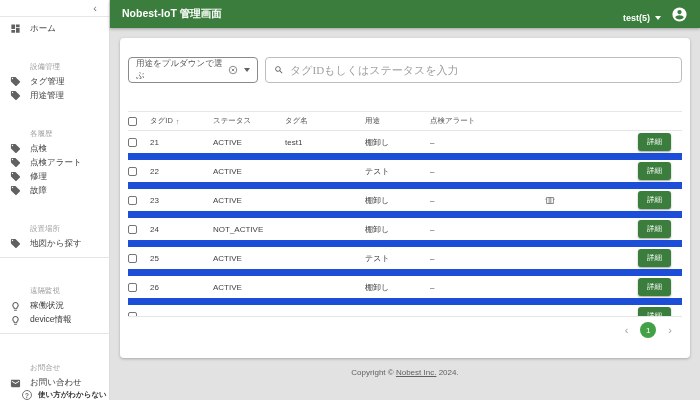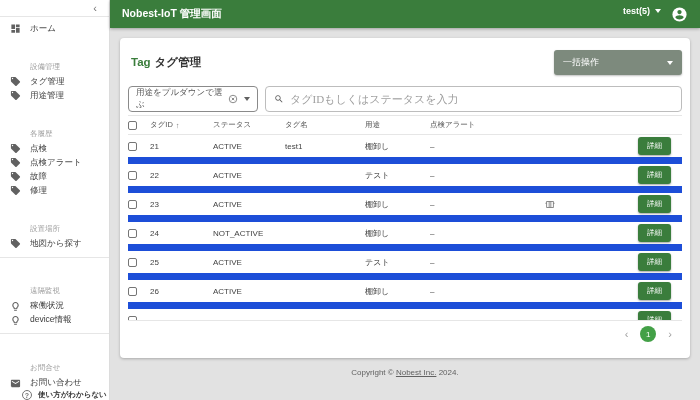--- a/index.html
+++ b/index.html
@@ -23,21 +23,21 @@
   .nav-item .ico svg{width:11px;height:11px;fill:#616161;}
   .section-label{padding-left:30px;font-size:7.5px;color:var(--muted);height:19px;line-height:22px;margin-top:20px;}
   .side-divider{height:1px;background:var(--line);margin:6px 0;}
   .help-row{display:flex;align-items:center;gap:6px;padding-left:22px;margin-top:0;font-size:7.5px;font-weight:bold;color:#333;cursor:pointer;}
   .qmark{width:10px;height:10px;border:1px solid #757575;border-radius:50%;color:#757575;font-size:7px;display:flex;align-items:center;justify-content:center;font-weight:bold;}
 
   
   .main{flex:1;display:flex;flex-direction:column;height:400px;}
   .appbar{height:28px;background:var(--green);display:flex;align-items:center;justify-content:space-between;padding:0 12px;box-shadow:0 1px 3px rgba(0,0,0,.3);flex:0 0 28px;}
   .appbar-title{color:#fff;font-size:10.5px;font-weight:bold;}
-  .appbar-right{display:flex;align-items:flex-start;gap:10px;}
+  .appbar-right{display:flex;align-items:flex-end;gap:10px;}
   .user-menu{display:flex;align-items:center;gap:5px;color:#fff;font-size:9px;font-weight:bold;cursor:pointer;}
   .caret{width:0;height:0;border-left:3px solid transparent;border-right:3px solid transparent;border-top:4px solid currentColor;}
   .avatar{width:17px;height:17px;cursor:pointer;display:flex;}
 
   .content{flex:1;position:relative;}
   .card{margin:10px 10px 0 10px;background:#fff;border-radius:4px;box-shadow:0 1px 3px rgba(0,0,0,.25);padding:8px 8px 0 8px;height:320px;display:flex;flex-direction:column;}
 
   .title-row{display:flex;align-items:center;justify-content:space-between;margin-top:4px;}
   .page-title{font-size:11.5px;font-weight:bold;color:#333;padding-left:3px;}
   .page-title .tag-badge{color:var(--green);margin-right:4px;}
@@ -47,21 +47,21 @@
   .select-box{width:130px;height:26px;border:1px solid #8a8a8a;border-radius:4px;display:flex;align-items:center;padding:12px 7px;font-size:8.5px;color:#555;cursor:pointer;background:#fff;}
   .select-box .label{flex:1;}
   .select-box .clear{color:#757575;display:flex;margin-right:6px;}
   .select-box .clear svg{width:10px;height:10px;}
   .search-box{flex:1;height:26px;border:1px solid #bdbdbd;border-radius:4px;display:flex;align-items:center;padding:0 8px;background:#fff;}
   .search-box svg{width:10px;height:10px;fill:#616161;flex:0 0 10px;margin-right:6px;}
   .search-box input{border:none;outline:none;flex:1;font-size:11px;color:var(--txt);font-family:Liberation Serif, serif;background:transparent;}
   .search-box input::placeholder{color:var(--muted);}
 
   .grid-row{display:grid;grid-template-columns:22px 63px 72px 80px 65px 85px 1fr 44px;align-items:center;}
-  .thead{height:20px;margin-top:3px;border-top:1px solid var(--line);border-bottom:1px solid var(--line);font-size:7.5px;color:#555;}
+  .thead{height:20px;margin-top:28px;border-top:1px solid var(--line);border-bottom:1px solid var(--line);font-size:7.5px;color:#555;}
   .th,.td{display:flex;align-items:center;}
   .sort{color:#757575;margin-left:3px;font-size:7.5px;}
   .rows-clip{height:185px;overflow:hidden;}
   .trow{height:29px;border-bottom:7px solid #1d4ed8;font-size:8px;color:var(--txt);background:#fff;}
   .cb{width:9px;height:9px;border:1.3px solid #757575;border-radius:2px;background:#fff;cursor:pointer;}
   .detail-btn{background:var(--green);color:#fff;border:none;border-radius:3px;font-size:7.5px;padding:4px 9px;cursor:pointer;box-shadow:0 1px 2px rgba(0,0,0,.35);font-family:inherit;}
   .row-icon{color:#757575;display:flex;padding-left:30px;}
   .row-icon svg{width:10px;height:9px;}
 
   .pagination{height:27px;border-top:1px solid var(--line);display:flex;align-items:center;justify-content:flex-end;gap:12px;padding-right:10px;}
@@ -124,29 +124,29 @@
         </svg>
     </span>
     <span>点検アラート</span>
   </div>
   <div class="nav-item">
     <span class="ico">
       <svg viewBox="0 0 24 24">
           <path d="M21.41 11.58l-9-9C12.05 2.22 11.55 2 11 2H4c-1.1 0-2 .9-2 2v7c0 .55.22 1.05.59 1.42l9 9c.36.36.86.58 1.41.58.55 0 1.05-.22 1.41-.59l7-7c.37-.36.59-.86.59-1.41 0-.55-.23-1.06-.59-1.42zM5.5 7C4.67 7 4 6.33 4 5.5S4.67 4 5.5 4 7 4.67 7 5.5 6.33 7 5.5 7z"></path>
         </svg>
     </span>
+    <span>修理</span>
+  </div>
+  <div class="nav-item">
+    <span class="ico">
+      <svg viewBox="0 0 24 24">
+          <path d="M21.41 11.58l-9-9C12.05 2.22 11.55 2 11 2H4c-1.1 0-2 .9-2 2v7c0 .55.22 1.05.59 1.42l9 9c.36.36.86.58 1.41.58.55 0 1.05-.22 1.41-.59l7-7c.37-.36.59-.86.59-1.41 0-.55-.23-1.06-.59-1.42zM5.5 7C4.67 7 4 6.33 4 5.5S4.67 4 5.5 4 7 4.67 7 5.5 6.33 7 5.5 7z"></path>
+        </svg>
+    </span>
     <span>故障</span>
-  </div>
-  <div class="nav-item">
-    <span class="ico">
-      <svg viewBox="0 0 24 24">
-          <path d="M21.41 11.58l-9-9C12.05 2.22 11.55 2 11 2H4c-1.1 0-2 .9-2 2v7c0 .55.22 1.05.59 1.42l9 9c.36.36.86.58 1.41.58.55 0 1.05-.22 1.41-.59l7-7c.37-.36.59-.86.59-1.41 0-.55-.23-1.06-.59-1.42zM5.5 7C4.67 7 4 6.33 4 5.5S4.67 4 5.5 4 7 4.67 7 5.5 6.33 7 5.5 7z"></path>
-        </svg>
-    </span>
-    <span>修理</span>
   </div>
 
   <div class="section-label">設置場所</div>
 
   <div class="nav-item">
     <span class="ico">
       <svg viewBox="0 0 24 24">
           <path d="M21.41 11.58l-9-9C12.05 2.22 11.55 2 11 2H4c-1.1 0-2 .9-2 2v7c0 .55.22 1.05.59 1.42l9 9c.36.36.86.58 1.41.58.55 0 1.05-.22 1.41-.59l7-7c.37-.36.59-.86.59-1.41 0-.55-.23-1.06-.59-1.42zM5.5 7C4.67 7 4 6.33 4 5.5S4.67 4 5.5 4 7 4.67 7 5.5 6.33 7 5.5 7z"></path>
         </svg>
     </span>
@@ -205,29 +205,20 @@
             <circle cx="12" cy="12" r="10" fill="#fff"></circle>
             <path fill="#3a7d3c" d="M12 5.5c1.66 0 3 1.34 3 3s-1.34 3-3 3-3-1.34-3-3 1.34-3 3-3zm0 13.7c-2.5 0-4.71-1.28-6-3.22.03-1.99 4-3.08 6-3.08 1.99 0 5.97 1.09 6 3.08-1.29 1.94-3.5 3.22-6 3.22z"></path>
           </svg>
       </span>
     </div>
   </header>
 
   <div class="content">
     <div class="card">
 
-      <div class="title-row">
-        <div class="page-title">
-          <span class="tag-badge">Tag</span><span>タグ管理</span>
-        </div>
-        <button class="bulk-btn">
-          <span>一括操作</span>
-          <span class="caret"></span>
-        </button>
-      </div>
 
       <div class="filter-row">
         <div class="select-box">
           <span class="label">用途をプルダウンで選ぶ</span>
           <span class="clear">
             <svg viewBox="0 0 24 24" fill="none" stroke="#757575" stroke-width="2">
                 <circle cx="12" cy="12" r="9"></circle>
                 <path d="M9 9l6 6M15 9l-6 6"></path>
               </svg>
           </span>

